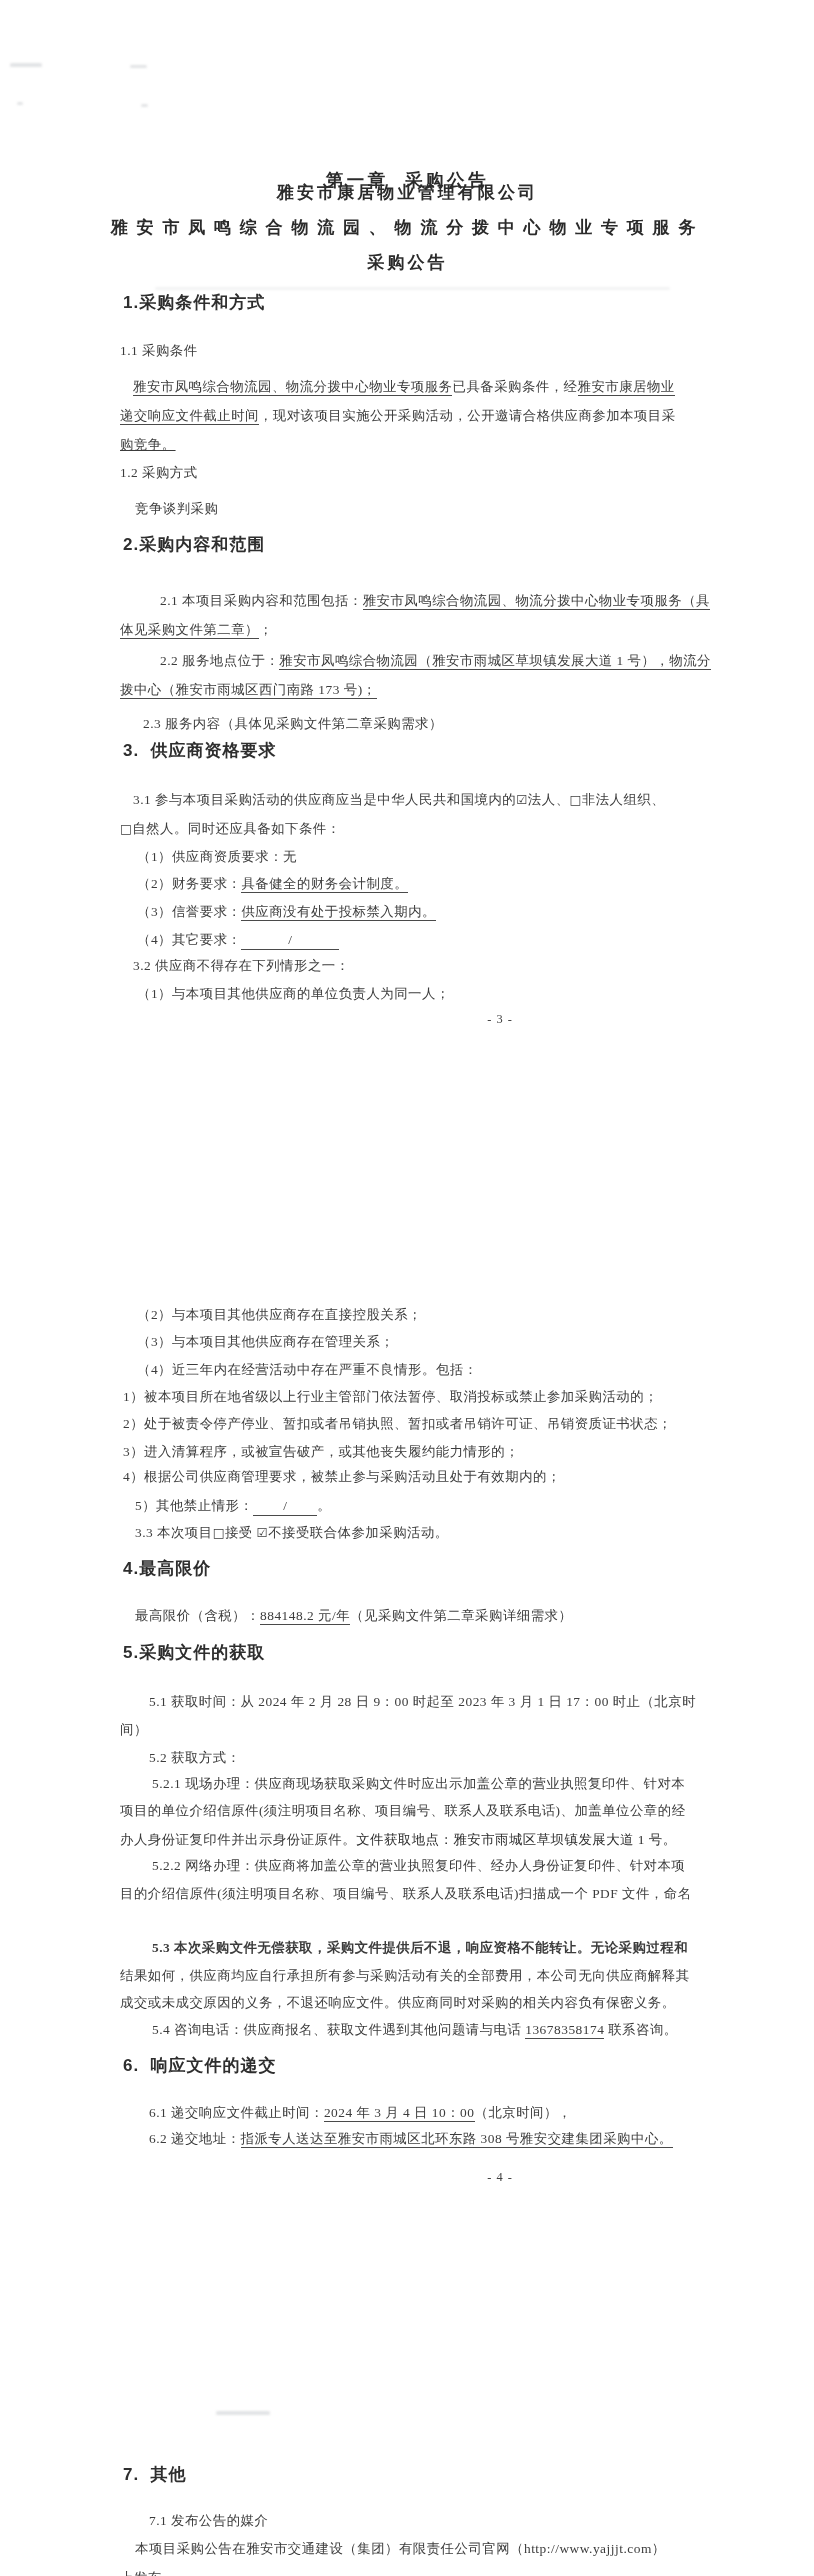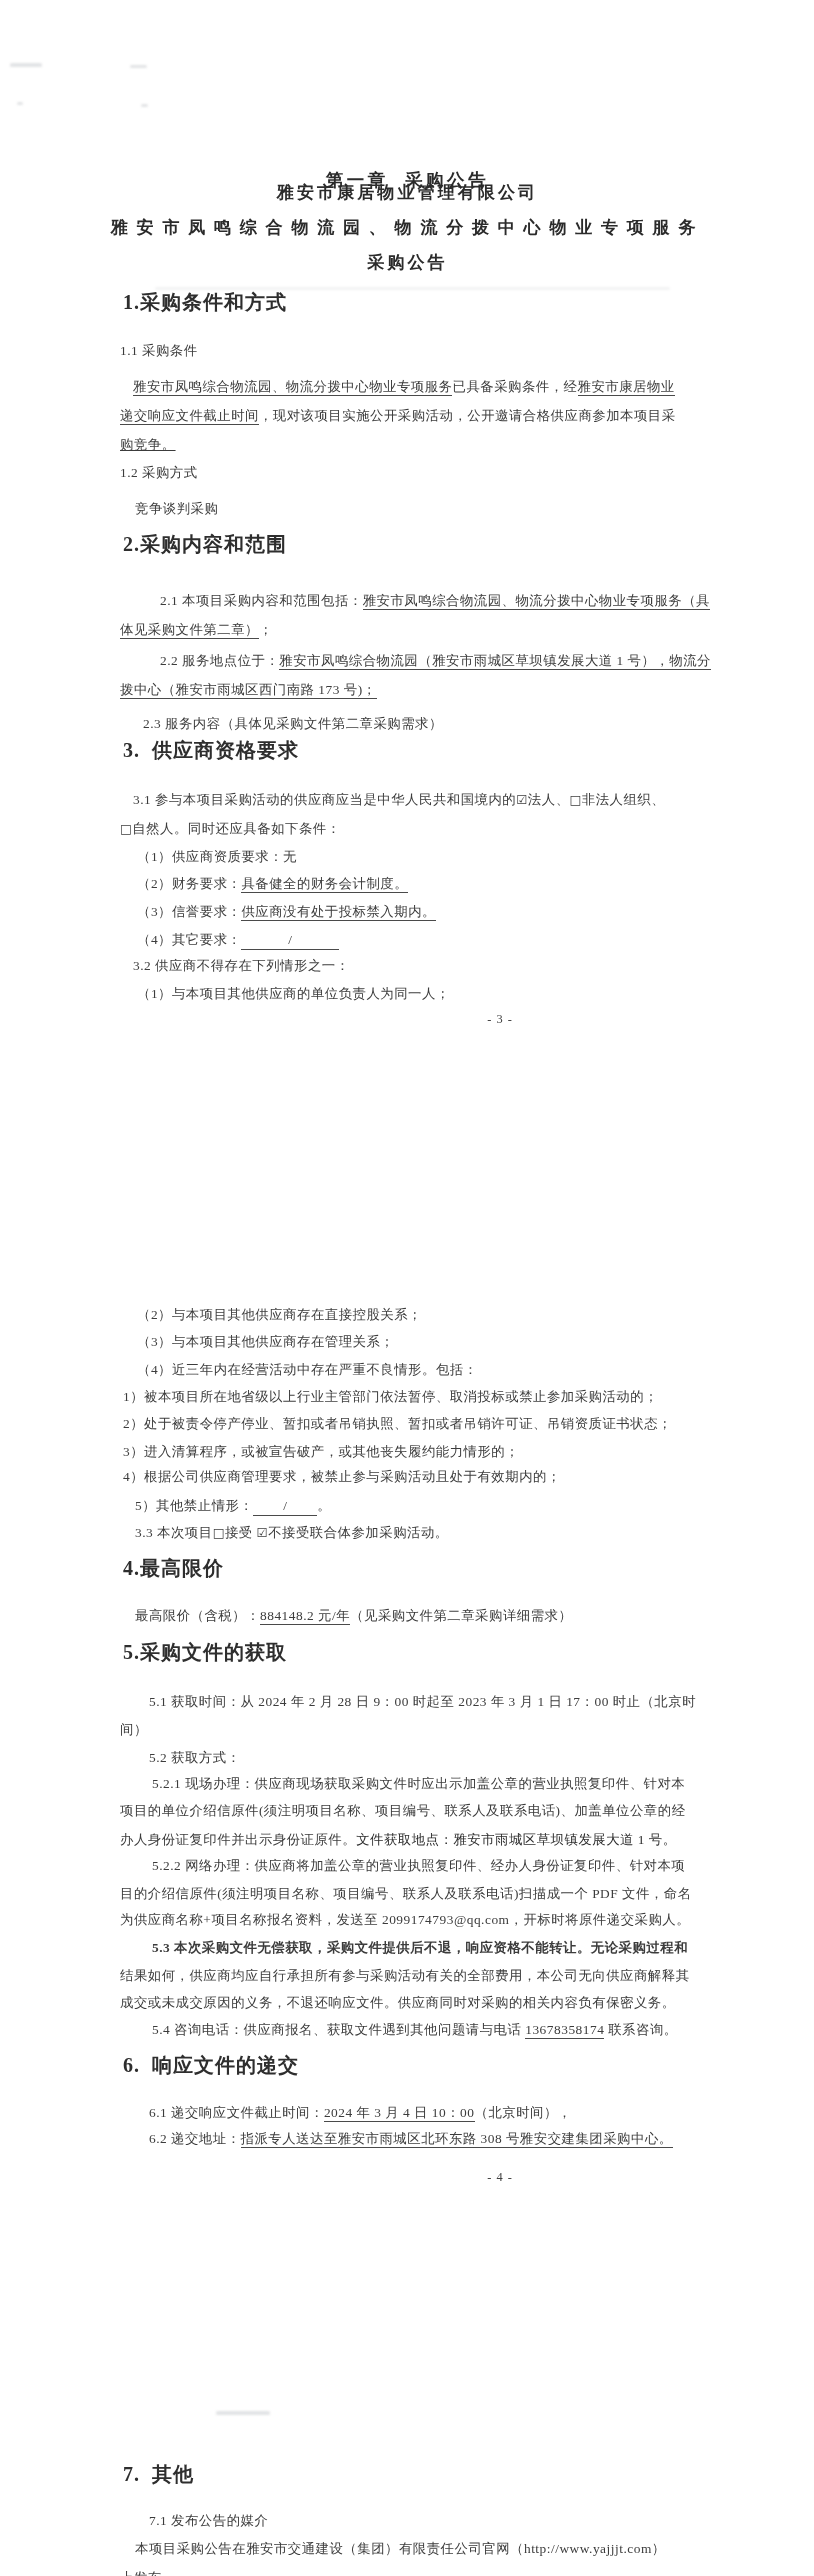--- a/index.html
+++ b/index.html
@@ -24,23 +24,23 @@
     width:815px;
     text-align:center;
     font-weight:700;
     color:#2b2b2b;
   }
   .t1{font-size:17.5px;letter-spacing:3.6px;}
   .t2{font-size:17px;letter-spacing:3.1px;}
   .t3{font-size:17px;letter-spacing:8.8px;}
   .t4{font-size:17px;letter-spacing:3.1px;}
   .h{
-    font-family:Liberation Serif, serif;
+    font-family:Liberation Sans, sans-serif;
     font-weight:700;
-    font-size:20px;
+    font-size:17px;
     color:#2e2e2e;
     letter-spacing:1px;
   }
   .u{border-bottom:1px solid #4a4a4a;padding-bottom:0.5px;}
   .b{font-weight:400;color:#2e2e2e;}
   .cbx{font-family:"DejaVu Sans","Liberation Sans",sans-serif;font-size:12.4px;}
   .blank{
     display:inline-block;
     border-bottom:1px solid #4a4a4a;
     text-align:center;
@@ -118,21 +118,20 @@
 
   <div class="ln h" style="left:123px;top:1644px;">5.采购文件的获取</div>
   <div class="ln" style="left:149px;top:1693px;">5.1 获取时间：从 2024 年 2 月 28 日 9：00 时起至 2023 年 3 月 1 日 17：00 时止（北京时</div>
   <div class="ln" style="left:120px;top:1721px;">间）</div>
   <div class="ln" style="left:149px;top:1749px;">5.2 获取方式：</div>
   <div class="ln" style="left:152px;top:1775px;">5.2.1 现场办理：供应商现场获取采购文件时应出示加盖公章的营业执照复印件、针对本</div>
   <div class="ln" style="left:120px;top:1802px;">项目的单位介绍信原件(须注明项目名称、项目编号、联系人及联系电话)、加盖单位公章的经</div>
   <div class="ln" style="left:120px;top:1831px;"><span>办人身份证复印件并出示身份证原件。</span><span class="b">文件获取地点：雅安市雨城区草坝镇发展大道 1 号。</span></div>
   <div class="ln" style="left:152px;top:1857px;">5.2.2 网络办理：供应商将加盖公章的营业执照复印件、经办人身份证复印件、针对本项</div>
   <div class="ln" style="left:120px;top:1885px;">目的介绍信原件(须注明项目名称、项目编号、联系人及联系电话)扫描成一个 PDF 文件，命名</div>
-  <div class="ln" style="left:120px;top:1911px;">为供应商名称+项目名称报名资料，发送至 2099174793@qq.com，开标时将原件递交采购人。</div>
   <div class="ln" style="left:152px;top:1939px;font-weight:bold;">5.3 本次采购文件无偿获取，采购文件提供后不退，响应资格不能转让。无论采购过程和</div>
   <div class="ln" style="left:120px;top:1967px;">结果如何，供应商均应自行承担所有参与采购活动有关的全部费用，本公司无向供应商解释其</div>
   <div class="ln" style="left:120px;top:1994px;">成交或未成交原因的义务，不退还响应文件。供应商同时对采购的相关内容负有保密义务。</div>
   <div class="ln" style="left:152px;top:2021px;"><span>5.4 咨询电话：供应商报名、获取文件遇到其他问题请与电话 </span><span class="u">13678358174</span><span> 联系咨询。</span></div>
 
   <div class="ln h" style="left:123px;top:2057px;">6.  响应文件的递交</div>
   <div class="ln" style="left:149px;top:2104px;"><span>6.1 递交响应文件截止时间：</span><span class="u">2024 年 3 月 4 日 10：00</span><span>（北京时间），</span></div>
   <div class="ln" style="left:149px;top:2130px;"><span>6.2 递交地址：</span><span class="u">指派专人送达至雅安市雨城区北环东路 308 号雅安交建集团采购中心。</span></div>
   <div class="pgnum" style="top:2170px;">- 4 -</div>
 

